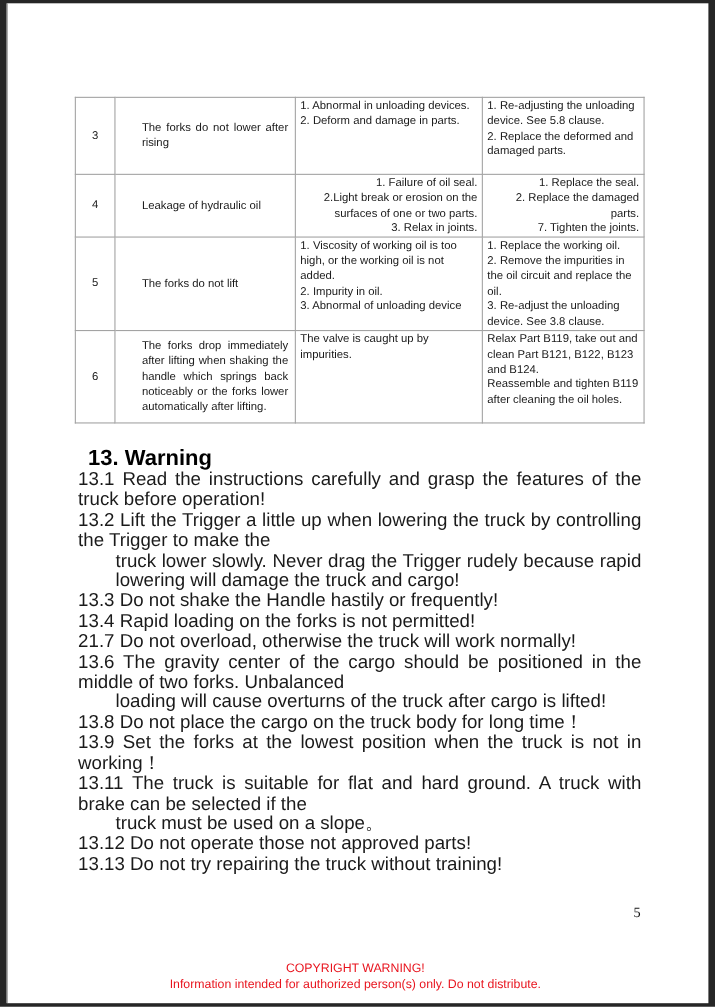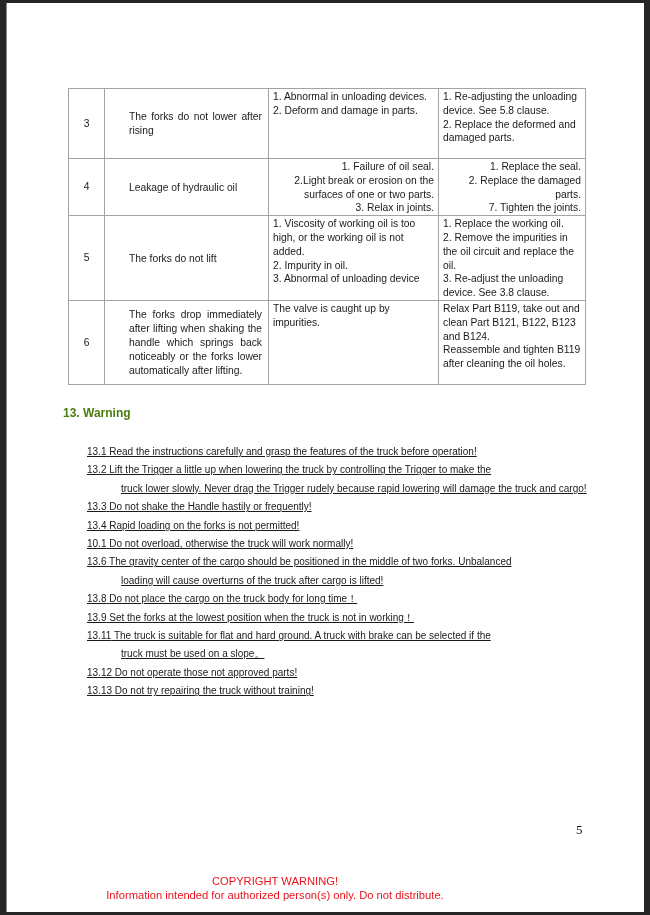--- a/index.html
+++ b/index.html
@@ -51,39 +51,38 @@
     }
     .cell-line { display: block; }
     .row-3 td { height: 68px; }
     .row-4 td { height: 55px; text-align: right; }
     .row-5 td { height: 82px; }
     .row-6 td { height: 82px; }
 
     
     .section-title {
       position: absolute;
-      left: 57px;
+      left: 74px;
       top: 403px;
-      font-size: 12px;
+      font-size: 20px;
       font-weight: bold;
       margin: 0;
-      color: #4d7c0f;
+      color: #000000;
     }
     .warn-list {
       position: absolute;
       left: 65px;
       top: 424px;
       width: 512px;
-      margin: 16px;
+      margin: 0;
       padding: 0;
       list-style: none;
-      font-size: 10px;
+      font-size: 17px;
       line-height: 18.4px;
       color: #1a1a1a;
-      text-decoration: underline;
     }
     .warn-item {
       display: block;
       text-align: justify;
       text-align-last: left;
     }
     .warn-item .num { }
     .warn-item .cont {
       display: block;
       padding-left: 34px;
@@ -98,20 +97,21 @@
     }
     .copyright {
       position: absolute;
       left: 0;
       width: 538px;
       top: 871px;
       text-align: center;
       color: #e8141e;
       font-size: 11.2px;
       line-height: 14px;
+      padding-left: 48px;
     }
   </style>
 </head>
 <body>
 
 <div class="page">
 
   <table class="trouble-table">
     <colgroup>
       <col style="width:36px">
@@ -174,21 +174,21 @@
     </tbody>
   </table>
 
   <h2 class="section-title">13. Warning</h2>
 
   <ul class="warn-list">
     <li class="warn-item"><span class="num">13.1</span> <span>Read the instructions carefully and grasp the features of the truck before operation!</span></li>
     <li class="warn-item"><span class="num">13.2</span> <span>Lift the Trigger a little up when lowering the truck by controlling the Trigger to make the</span><span class="cont">truck lower slowly. Never drag the Trigger rudely because rapid lowering will damage the truck and cargo!</span></li>
     <li class="warn-item"><span class="num">13.3</span> <span>Do not shake the Handle hastily or frequently!</span></li>
     <li class="warn-item"><span class="num">13.4</span> <span>Rapid loading on the forks is not permitted!</span></li>
-    <li class="warn-item"><span class="num">10.1</span> <span>Do not overload, otherwise the truck will work normally!</span></li>
+    <li class="warn-item"><span class="num">21.7</span> <span>Do not overload, otherwise the truck will work normally!</span></li>
     <li class="warn-item"><span class="num">13.6</span> <span>The gravity center of the cargo should be positioned in the middle of two forks. Unbalanced</span><span class="cont">loading will cause overturns of the truck after cargo is lifted!</span></li>
     <li class="warn-item"><span class="num">13.8</span> <span>Do not place the cargo on the truck body for long time！</span></li>
     <li class="warn-item"><span class="num">13.9</span> <span>Set the forks at the lowest position when the truck is not in working！</span></li>
     <li class="warn-item"><span class="num">13.11</span> <span>The truck is suitable for flat and hard ground. A truck with brake can be selected if the</span><span class="cont">truck must be used on a slope。</span></li>
     <li class="warn-item"><span class="num">13.12</span> <span>Do not operate those not approved parts!</span></li>
     <li class="warn-item"><span class="num">13.13</span> <span>Do not try repairing the truck without training!</span></li>
   </ul>
 
   <div class="page-number">5</div>
 

